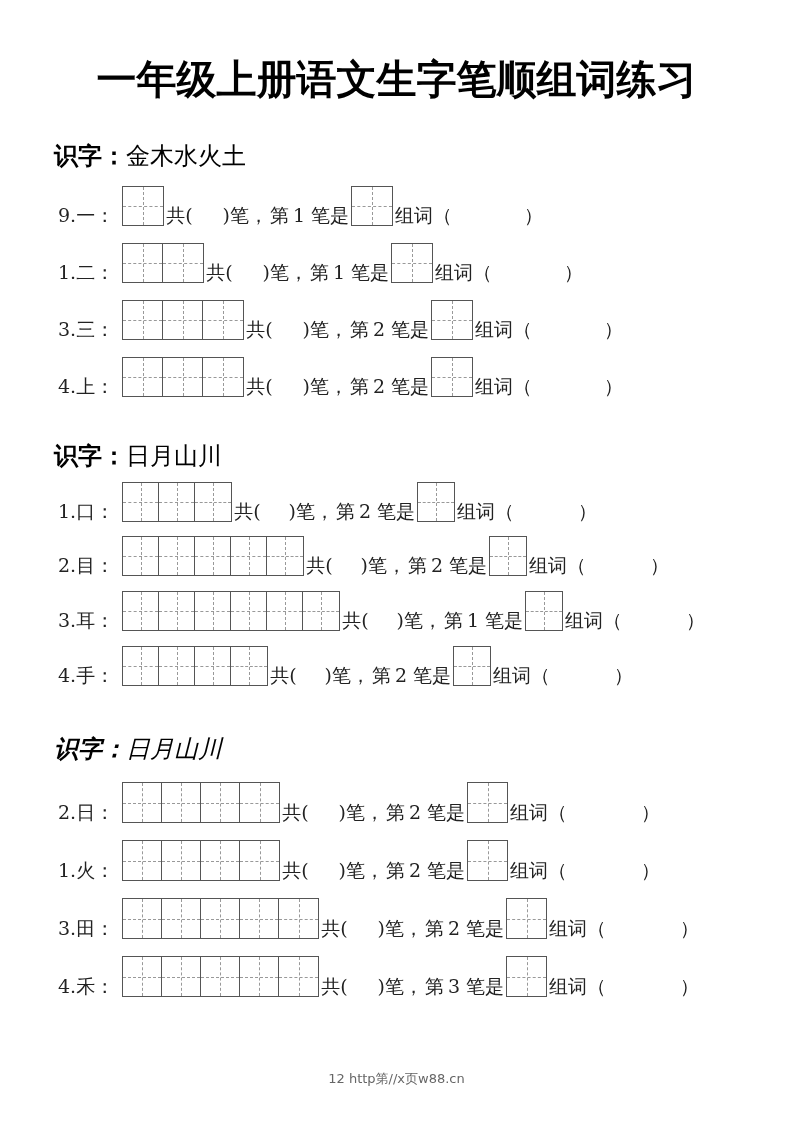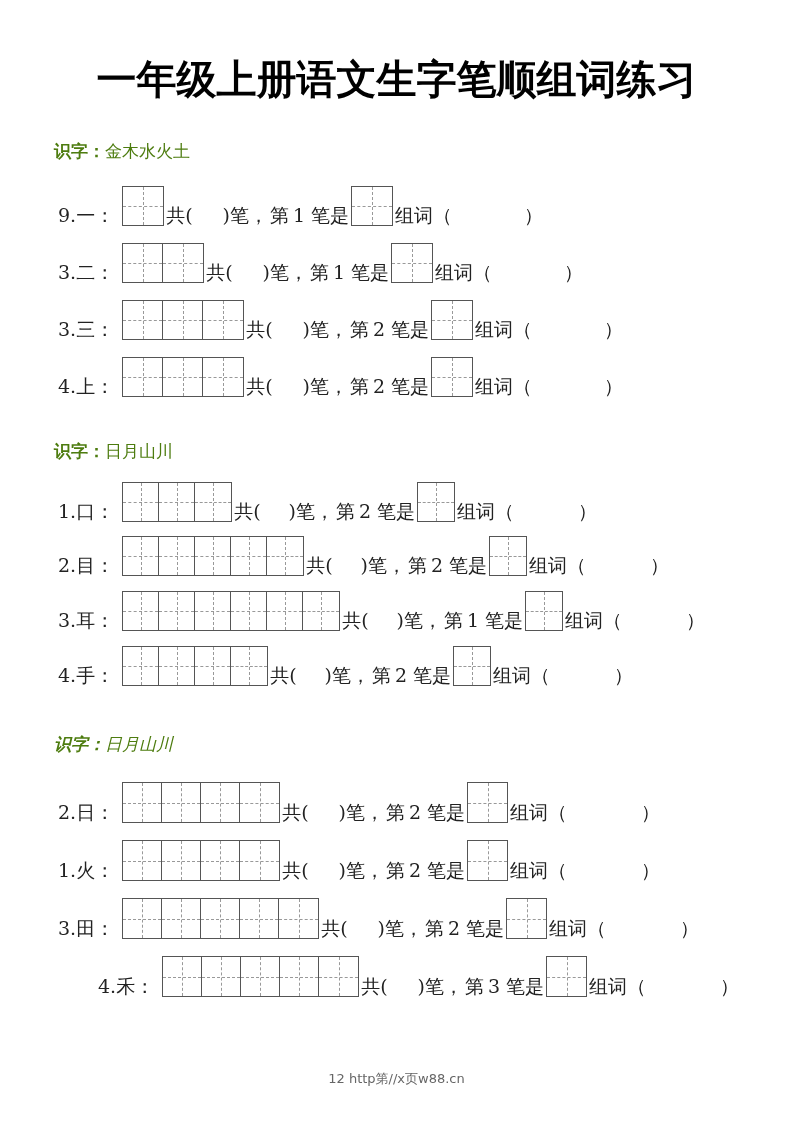--- a/index.html
+++ b/index.html
@@ -8,21 +8,21 @@
     font-family: "DejaVu Serif", "Liberation Serif", serif; color: #1a1a1a;
   }
   .title {
     position: absolute; left: 0; top: 52px; width: 793px; text-align: center;
     font-family: "DejaVu Sans", "Liberation Sans", sans-serif;
     font-size: 40px; font-weight: bold; letter-spacing: 0px; color: #000;
   }
   .section-title {
     position: absolute; left: 54px;
     font-family: "DejaVu Sans", "Liberation Sans", sans-serif;
-    font-size: 17px; font-weight: bold; color: #4d7c0f;
+    font-size: 24px; font-weight: bold; color: #000000;
   }
   .section-title .chars { font-weight: normal; }
   .row {
     position: absolute; left: 58px; display: flex; align-items: flex-end;
     font-size: 19px; white-space: nowrap; color: #222;
   }
   .label { margin-right: 8px; line-height: 22px; }
   .grid { display: flex; border: 1.5px solid #555; background: #fff; }
   .cell {
     position: relative; box-sizing: border-box; border-right: 1px solid #555;
@@ -61,21 +61,21 @@
       <span class="text" style="margin:0 4px">1</span>
       <span class="text">笔是</span>
       <div class="grid" style="margin-left:2px">
         <div class="cell" style="width:40px;height:38px"></div>
       </div>
       <span class="text">组词（</span>
       <span class="gap" style="width:70px"></span>
       <span class="text">）</span>
     </div>
     <div class="row" style="top: 243px;">
-      <span class="label">3.二：</span>
+      <span class="label">1.二：</span>
       <div class="grid">
         <div class="cell" style="width:40px;height:38px"></div>
         <div class="cell" style="width:40px;height:38px"></div>
       </div>
       <span class="text">共(</span>
       <span class="gap" style="width:28px"></span>
       <span class="text">)笔，</span>
       <span class="text">第</span>
       <span class="text" style="margin:0 4px">1</span>
       <span class="text">笔是</span>
@@ -271,21 +271,21 @@
       <span class="text">第</span>
       <span class="text" style="margin:0 4px">2</span>
       <span class="text">笔是</span>
       <div class="grid" style="margin-left:2px">
         <div class="cell" style="width:39px;height:39px"></div>
       </div>
       <span class="text">组词（</span>
       <span class="gap" style="width:72px"></span>
       <span class="text">）</span>
     </div>
-    <div class="row" style="top: 956px; margin-left: 40px;">
+    <div class="row" style="top: 956px;">
       <span class="label">4.禾：</span>
       <div class="grid">
         <div class="cell" style="width:39px;height:39px"></div>
         <div class="cell" style="width:39px;height:39px"></div>
         <div class="cell" style="width:39px;height:39px"></div>
         <div class="cell" style="width:39px;height:39px"></div>
         <div class="cell" style="width:39px;height:39px"></div>
       </div>
       <span class="text">共(</span>
       <span class="gap" style="width:28px"></span>

